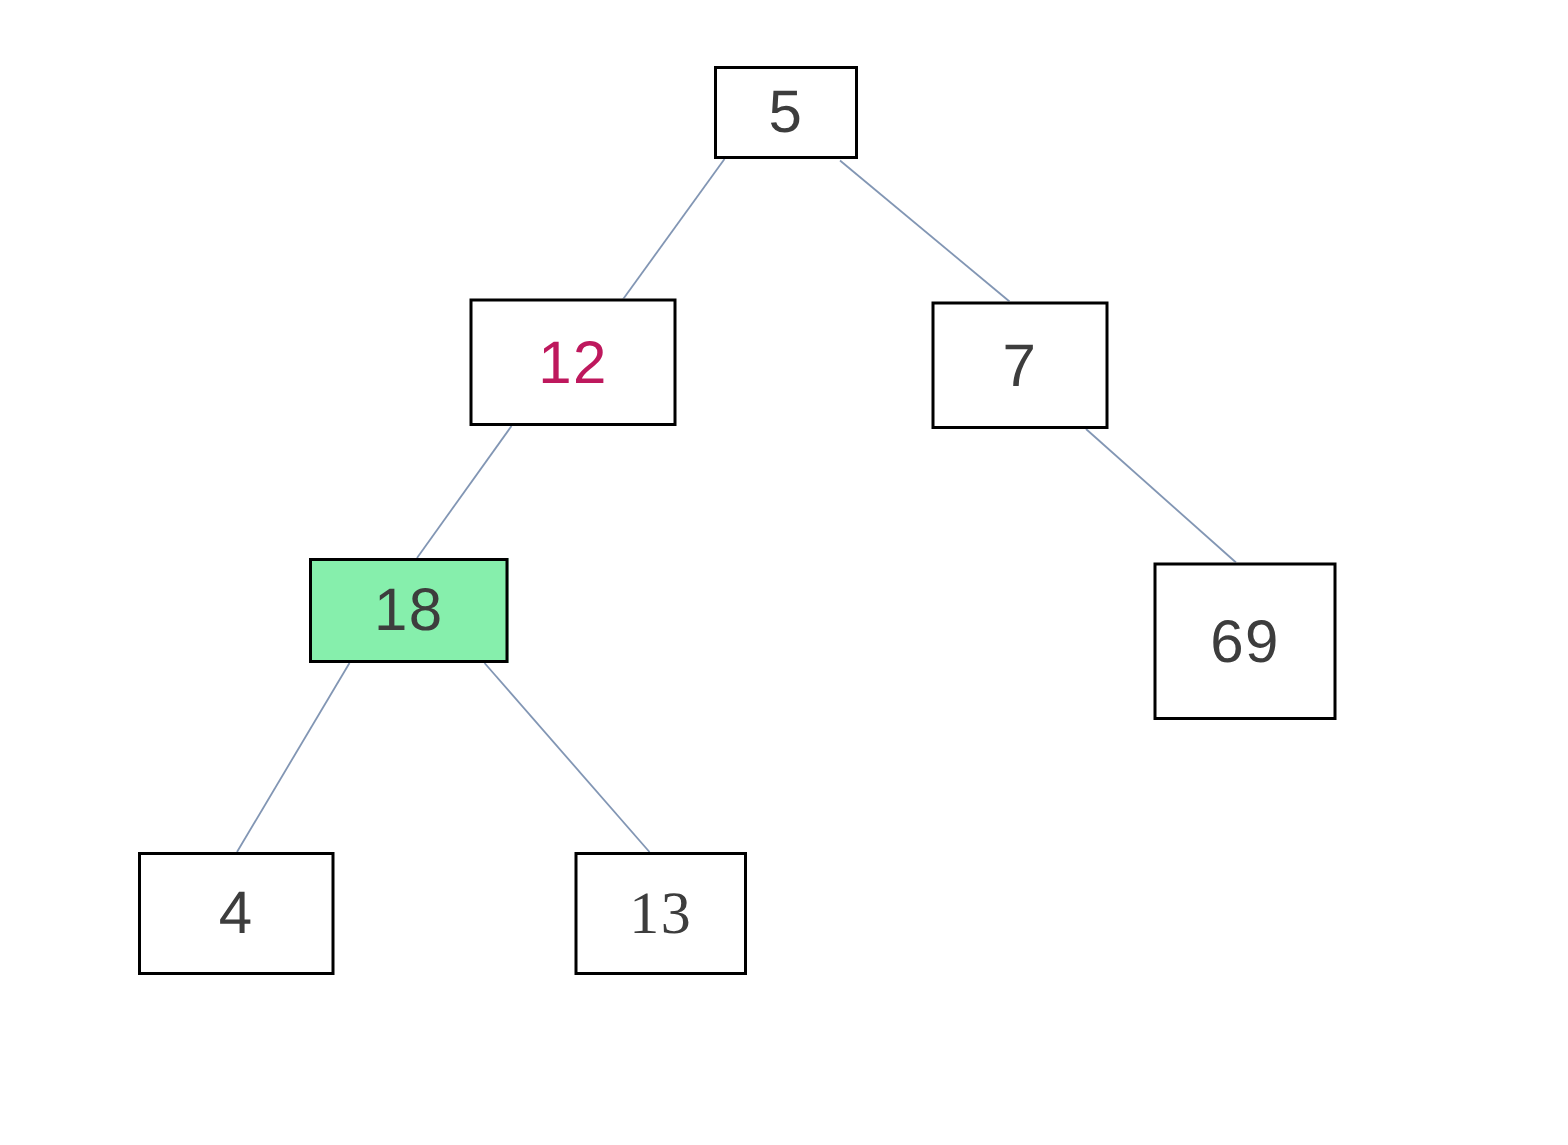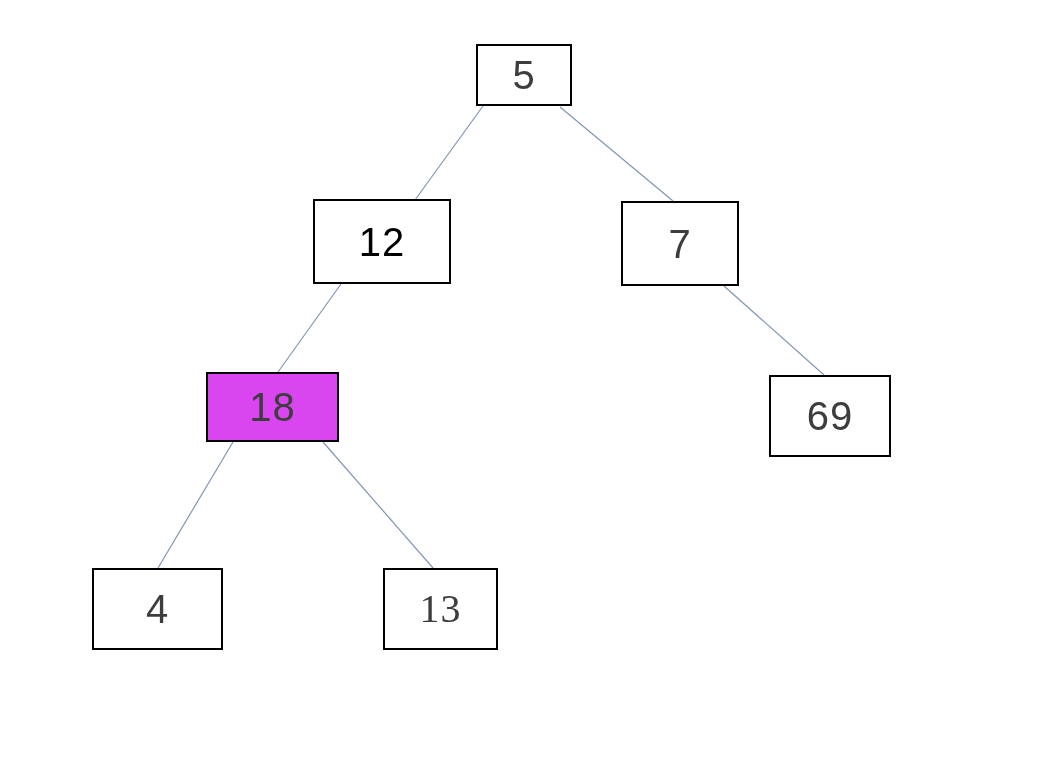--- a/index.html
+++ b/index.html
@@ -50,29 +50,29 @@
       <line x1="341" y1="284" x2="278" y2="372" stroke="#8296b4" stroke-width="1.2"></line>
       <line x1="724" y1="286" x2="824" y2="375" stroke="#8296b4" stroke-width="1.2"></line>
       <line x1="233" y1="442" x2="158" y2="568" stroke="#8296b4" stroke-width="1.2"></line>
       <line x1="323" y1="442" x2="433" y2="568" stroke="#8296b4" stroke-width="1.2"></line>
     </svg>
   <div id="nodes-layer">
       <div class="node" style="left: 476px; top: 44px; width: 96px; height: 62px; background: rgb(255, 255, 255); border-color: rgb(0, 0, 0); border-width: 2.5px;">
         <span class="label" style="color: rgb(61, 61, 61); font-size: 40px;">5</span>
       </div>
       <div class="node" style="left: 313px; top: 199px; width: 138px; height: 85px; background: rgb(255, 255, 255); border-color: rgb(0, 0, 0); border-width: 2.5px;">
-        <span class="label" style="color: #000000; font-size: 40px;">12</span>
+        <span class="label" style="color: #be185d; font-size: 40px;">12</span>
       </div>
       <div class="node" style="left: 621px; top: 201px; width: 118px; height: 85px; background: rgb(255, 255, 255); border-color: rgb(0, 0, 0); border-width: 2.5px;">
         <span class="label" style="color: rgb(61, 61, 61); font-size: 40px;">7</span>
       </div>
-      <div class="node" style="left: 206px; top: 372px; width: 133px; height: 70px; background: #d946ef; border-color: rgb(0, 0, 0); border-width: 2.5px;">
+      <div class="node" style="left: 206px; top: 372px; width: 133px; height: 70px; background: #86efac; border-color: rgb(0, 0, 0); border-width: 2.5px;">
         <span class="label" style="color: rgb(61, 61, 61); font-size: 40px;">18</span>
       </div>
-      <div class="node" style="left: 769px; top: 375px; width: 122px; height: 82px; background: rgb(255, 255, 255); border-color: rgb(0, 0, 0); border-width: 2.5px;">
+      <div class="node" style="left: 769px; top: 375px; width: 122px; height: 105px; background: rgb(255, 255, 255); border-color: rgb(0, 0, 0); border-width: 2.5px;">
         <span class="label" style="color: rgb(61, 61, 61); font-size: 40px;">69</span>
       </div>
       <div class="node" style="left: 92px; top: 568px; width: 131px; height: 82px; background: rgb(255, 255, 255); border-color: rgb(0, 0, 0); border-width: 2.5px;">
         <span class="label" style="color: rgb(61, 61, 61); font-size: 40px;">4</span>
       </div>
       <div class="node" style="left: 383px; top: 568px; width: 115px; height: 82px; background: rgb(255, 255, 255); border-color: rgb(0, 0, 0); border-width: 2.5px; font-family: Liberation Serif, serif;">
         <span class="label" style="color: rgb(61, 61, 61); font-size: 40px;">13</span>
       </div>
     </div>
 </div>

